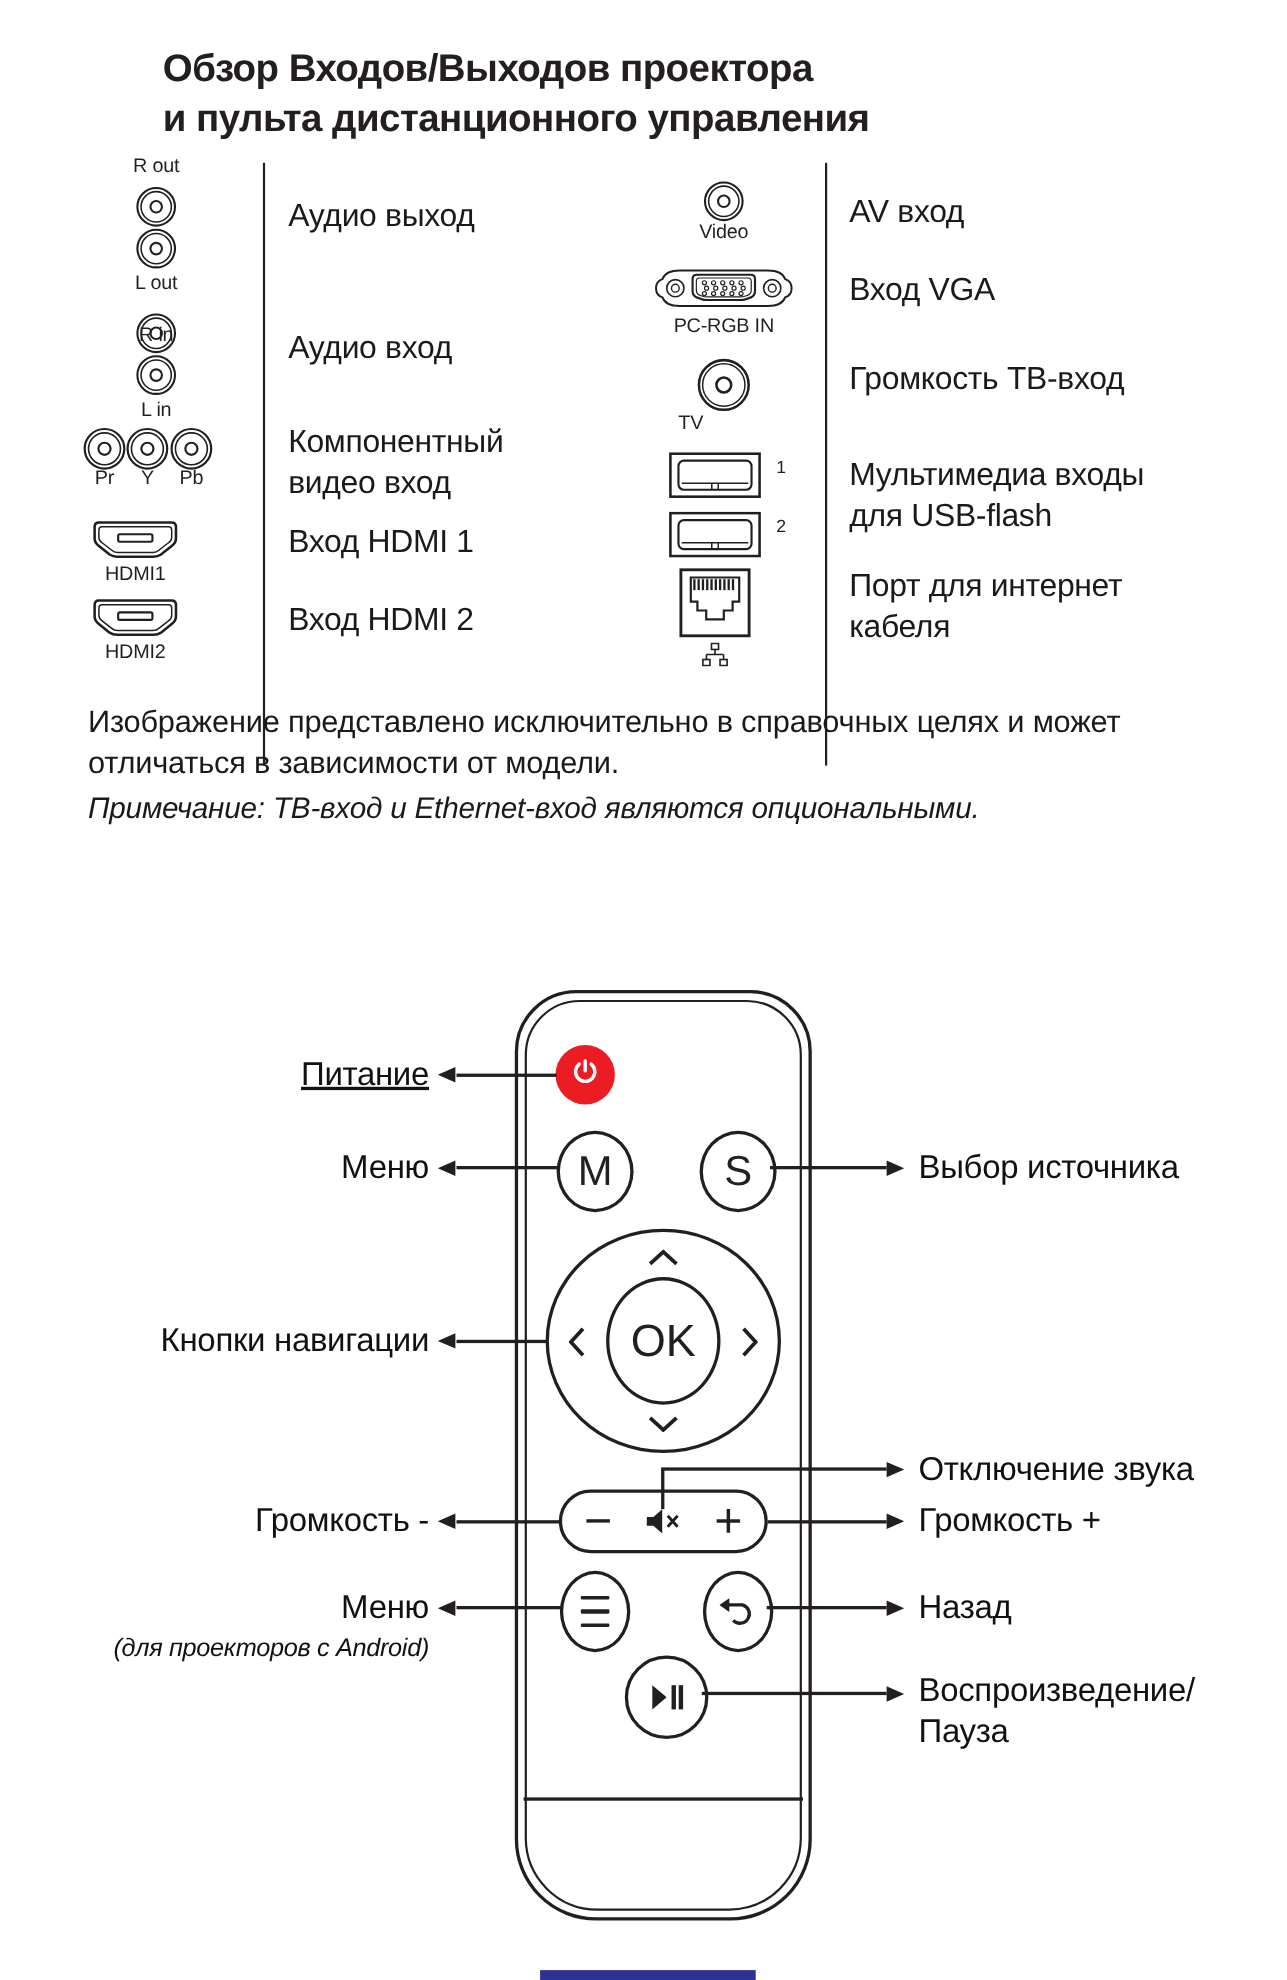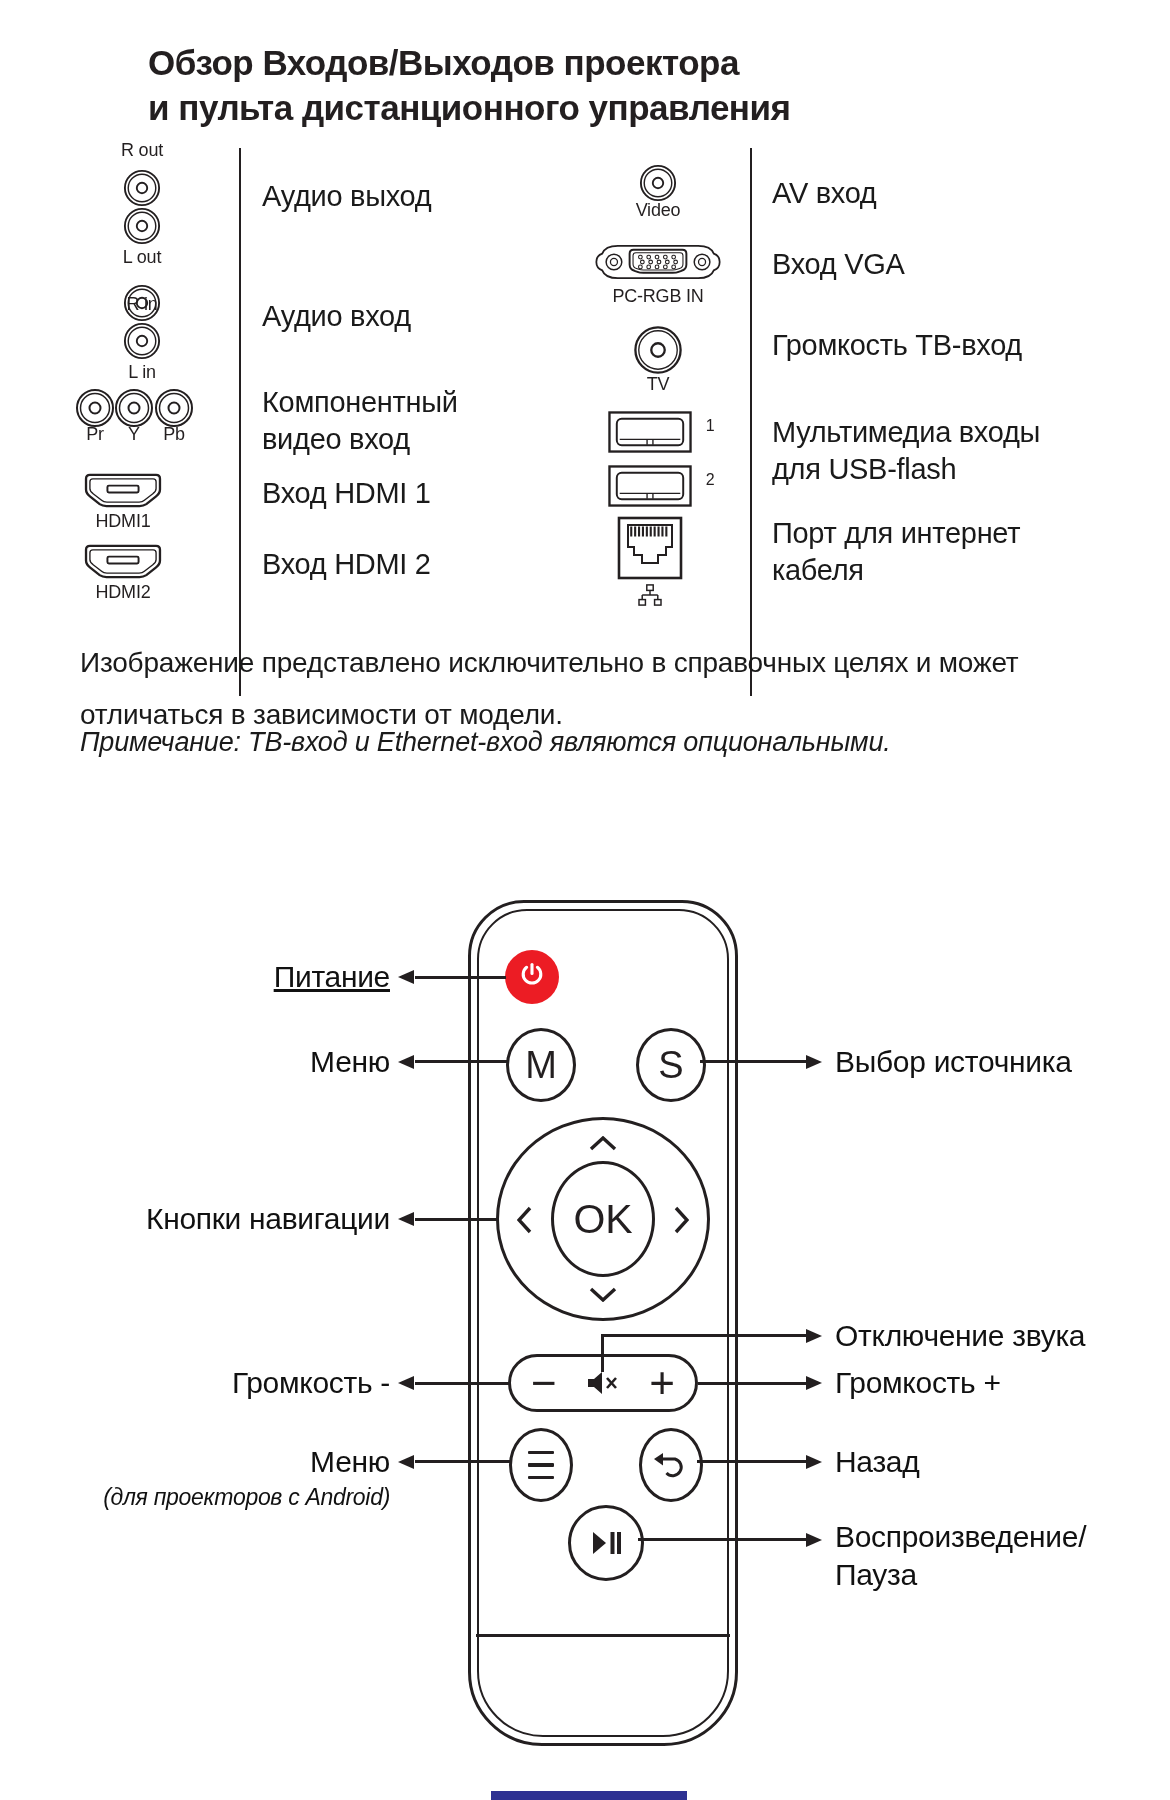--- a/index.html
+++ b/index.html
@@ -3,21 +3,21 @@
 <meta charset="utf-8">
 <style>
   html,body{margin:0;padding:0;background:#fff;}
   #page{position:relative;width:1170px;height:1800px;background:#fff;overflow:hidden;
         font-family:"Liberation Sans","DejaVu Sans",sans-serif;color:#1a1a1a;}
   .abs{position:absolute;}
   .title{font-size:35px;font-weight:700;line-height:45px;color:#231f20;letter-spacing:-0.5px;}
   .divider{position:absolute;width:2px;background:#231f20;}
   .lbl-sm{position:absolute;font-size:18px;color:#231f20;text-align:center;letter-spacing:-0.2px;}
   .desc{position:absolute;font-size:29px;color:#1a1a1a;line-height:37px;letter-spacing:-0.3px;}
-  .para{position:absolute;font-size:28px;line-height:52px;color:#1a1a1a;letter-spacing:-0.2px;}
+  .para{position:absolute;font-size:28px;line-height:38px;color:#1a1a1a;letter-spacing:-0.2px;}
   .note{font-style:italic;font-size:27px;}
   svg{display:block;}
   .stroke{fill:none;stroke:#231f20;}
   
   .remote-outer{position:absolute;left:468px;top:900px;width:264px;height:840px;
     border:3px solid #231f20;border-radius:56px 56px 74px 74px;background:#fff;}
   .remote-inner{position:absolute;left:6px;top:6px;right:6px;bottom:6px;
     border:2px solid #231f20;border-radius:50px 50px 66px 66px;}
   .rc-btn{position:absolute;border:3px solid #231f20;border-radius:50%;background:#fff;
     display:flex;align-items:center;justify-content:center;}
@@ -175,21 +175,21 @@
   <div class="lbl-sm" style="left:608px;top:286px;width:100px;">PC-RGB IN</div>
   <div class="desc" style="left:772px;top:246px;">Вход VGA</div>
 
   <svg class="abs" style="left:633px;top:325px;" width="50" height="50" viewBox="0 0 52 52">
     <g class="stroke">
         <circle cx="26" cy="26" r="23.5" stroke-width="2.4"></circle>
         <circle cx="26" cy="26" r="20" stroke-width="1.4"></circle>
         <circle cx="26" cy="26" r="7" stroke-width="2.4"></circle>
       </g>
     </svg>
-  <div class="lbl-sm" style="left:618px;top:374px;width:80px;">TV</div>
+  <div class="lbl-sm" style="left:588px;top:374px;width:80px;">TV</div>
   <div class="desc" style="left:772px;top:327px;">Громкость ТВ-вход</div>
 
   <svg class="abs" style="left:608px;top:411px;" width="84" height="42" viewBox="0 0 86 43">
     <g class="stroke">
         <rect x="1.5" y="1.5" width="83" height="40" stroke-width="2.4"></rect>
       <rect x="9" y="8" width="68" height="27" rx="5" stroke-width="2"></rect>
       <line x1="12" y1="29" x2="74" y2="29" stroke-width="1.4"></line>
       <line x1="40" y1="29" x2="40" y2="34.5" stroke-width="1.4"></line>
         <line x1="46" y1="29" x2="46" y2="34.5" stroke-width="1.4"></line>
     </g>

